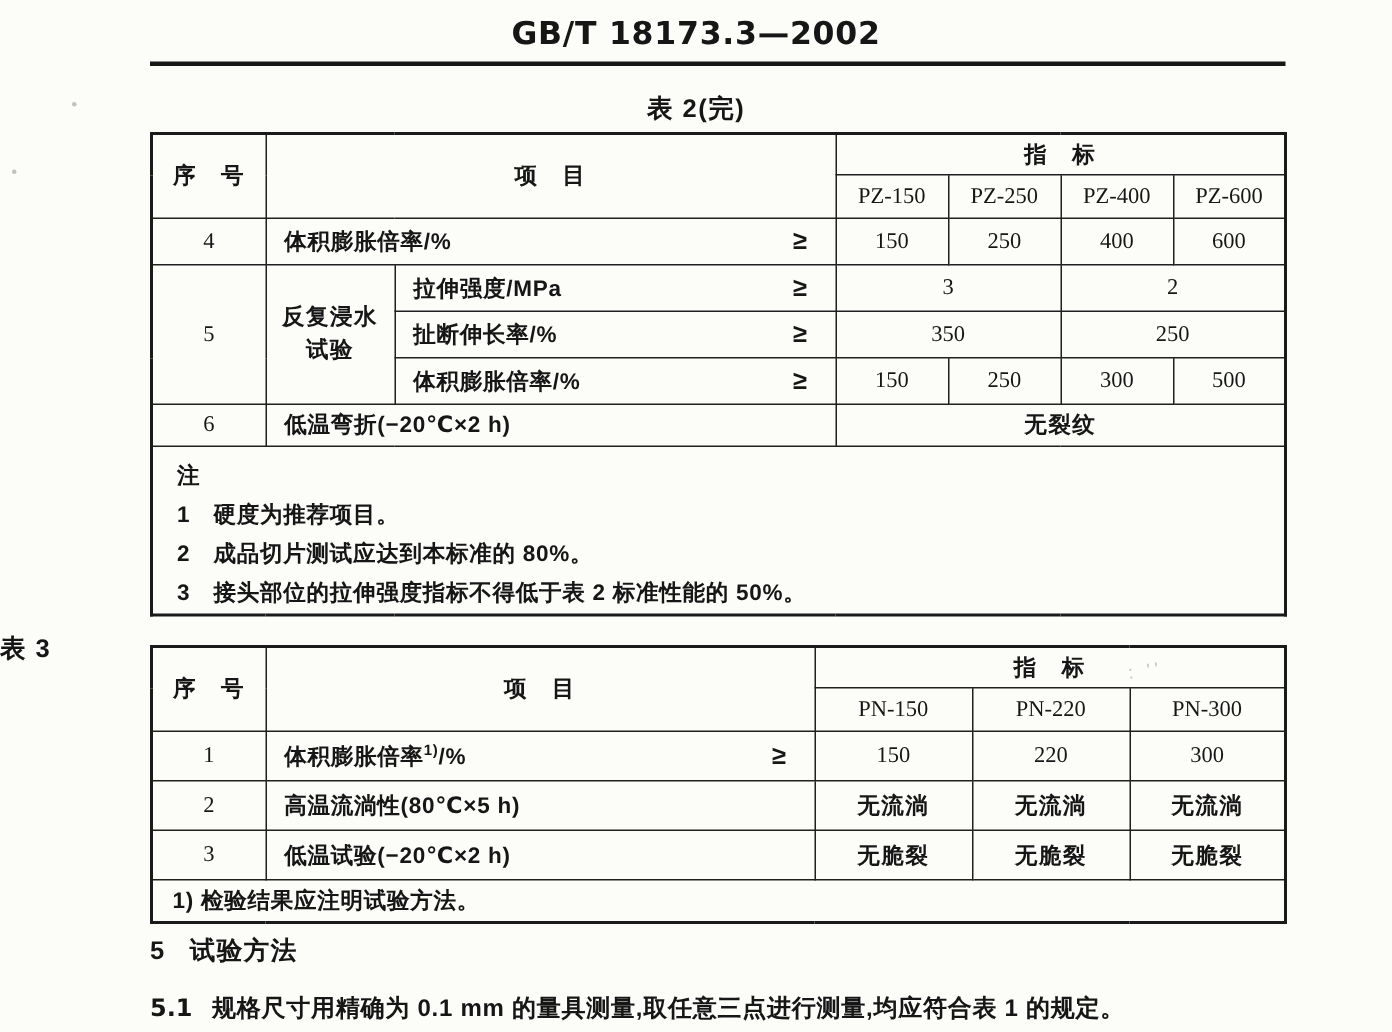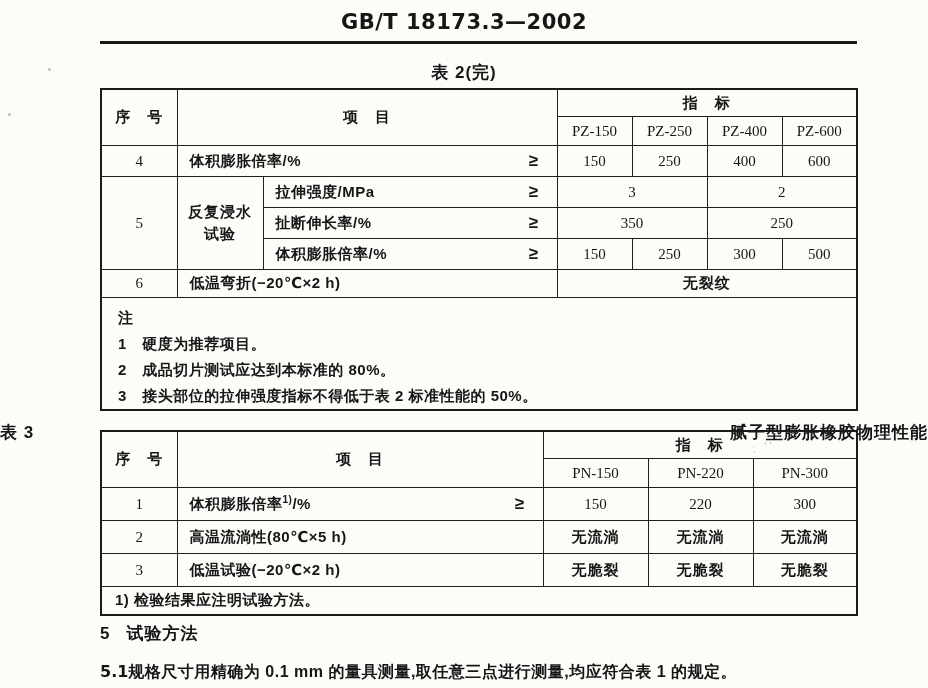--- a/index.html
+++ b/index.html
@@ -78,21 +78,21 @@
   }
 
   
   .section-heading{
     left:100px;top:622px;
     display:flex;gap:16px;align-items:baseline;
     font-weight:bold;font-size:17px;letter-spacing:1px;
   }
   .para{
     left:100px;top:662px;
-    display:flex;gap:0;align-items:baseline;
+    display:flex;gap:13px;align-items:baseline;
     font-weight:bold;font-size:16px;letter-spacing:0.5px;
     white-space:nowrap;
   }
   .para .num{font-size:16px;font-weight:bold;font-family:"DejaVu Sans",sans-serif;}
 
   
   .smudge{
     left:752px;top:440px;
     color:#8d8d8d;opacity:0.55;font-size:12px;letter-spacing:3px;
     transform:rotate(-8deg);
@@ -196,21 +196,20 @@
       <div>1　硬度为推荐项目。</div>
       <div>2　成品切片测试应达到本标准的 80%。</div>
       <div>3　接头部位的拉伸强度指标不得低于表 2 标准性能的 50%。</div>
     </td>
   </tr>
 </tbody>
   </table>
 
 <div class="abs caption t3cap">
   <span>表 3</span>
-  <span>腻子型膨胀橡胶物理性能</span>
 </div>
 
 <table class="abs t3">
   <colgroup>
     <col style="width:76px">
       <col style="width:366px">
     <col style="width:105px">
       <col style="width:105px">
       <col style="width:104px">
   </colgroup>

